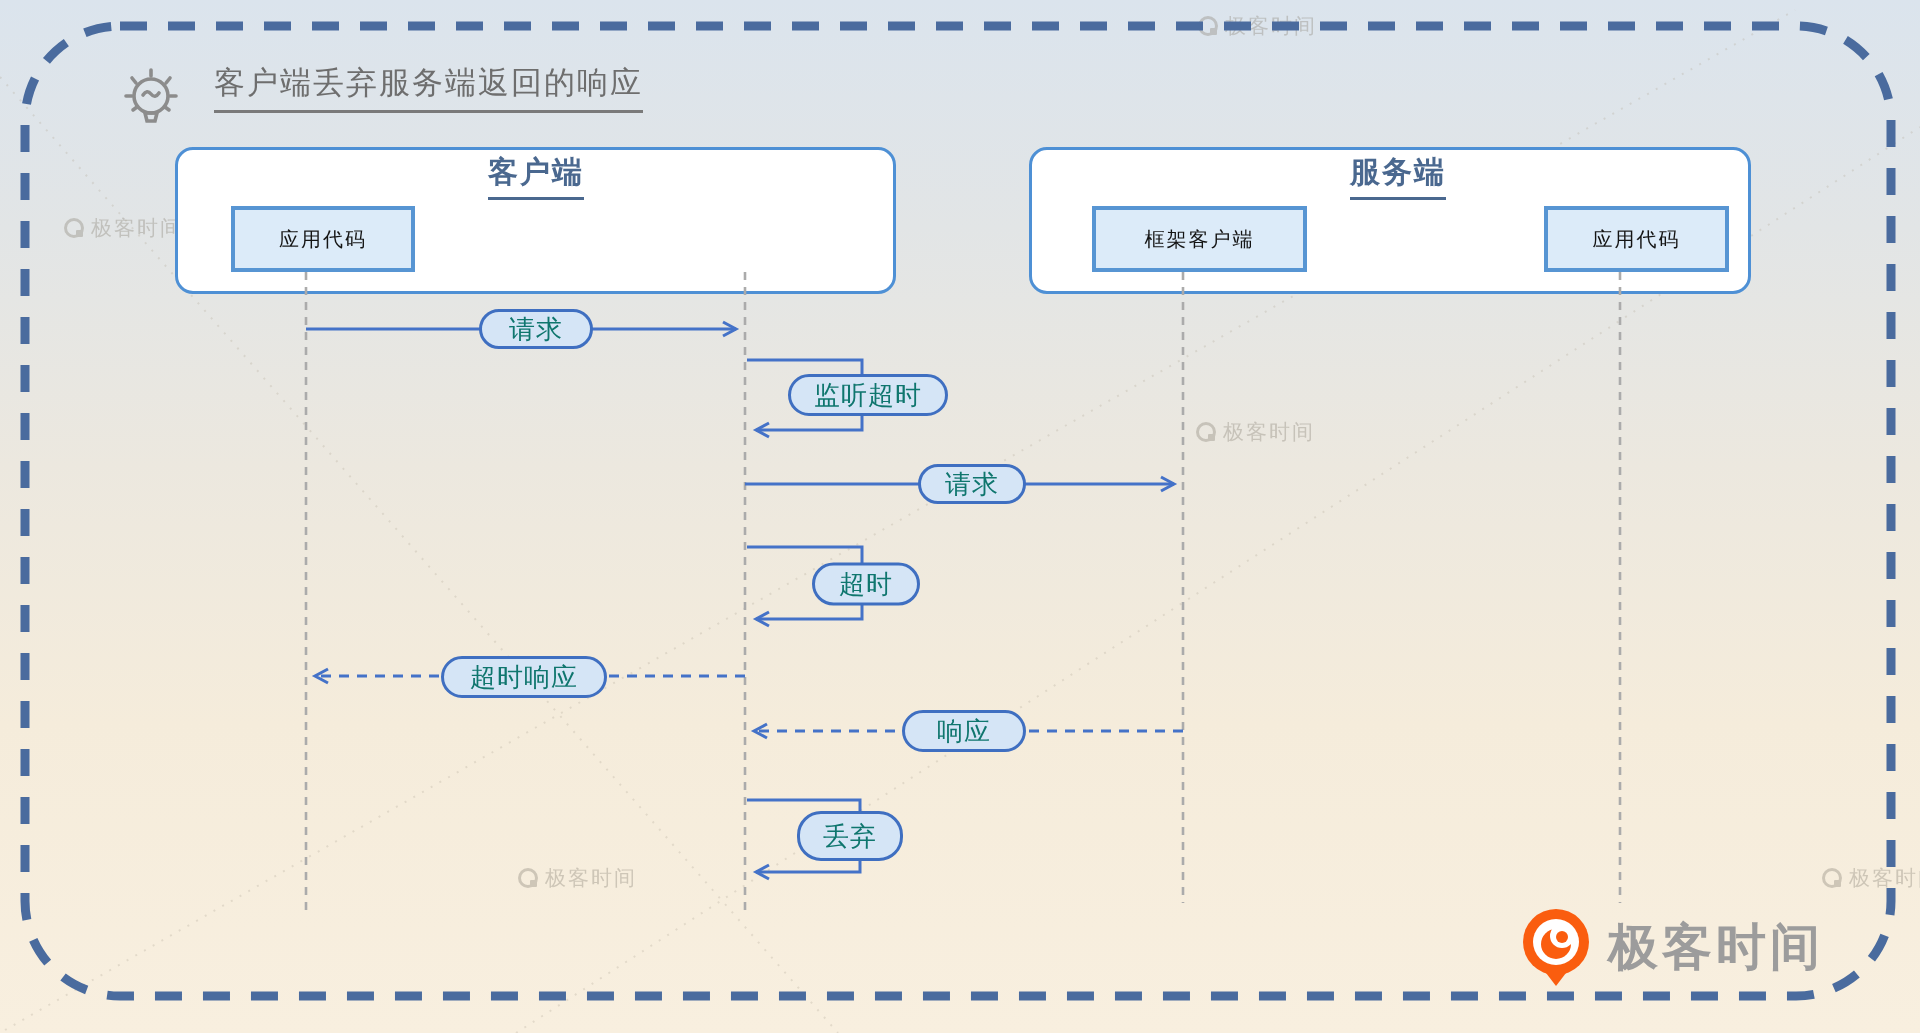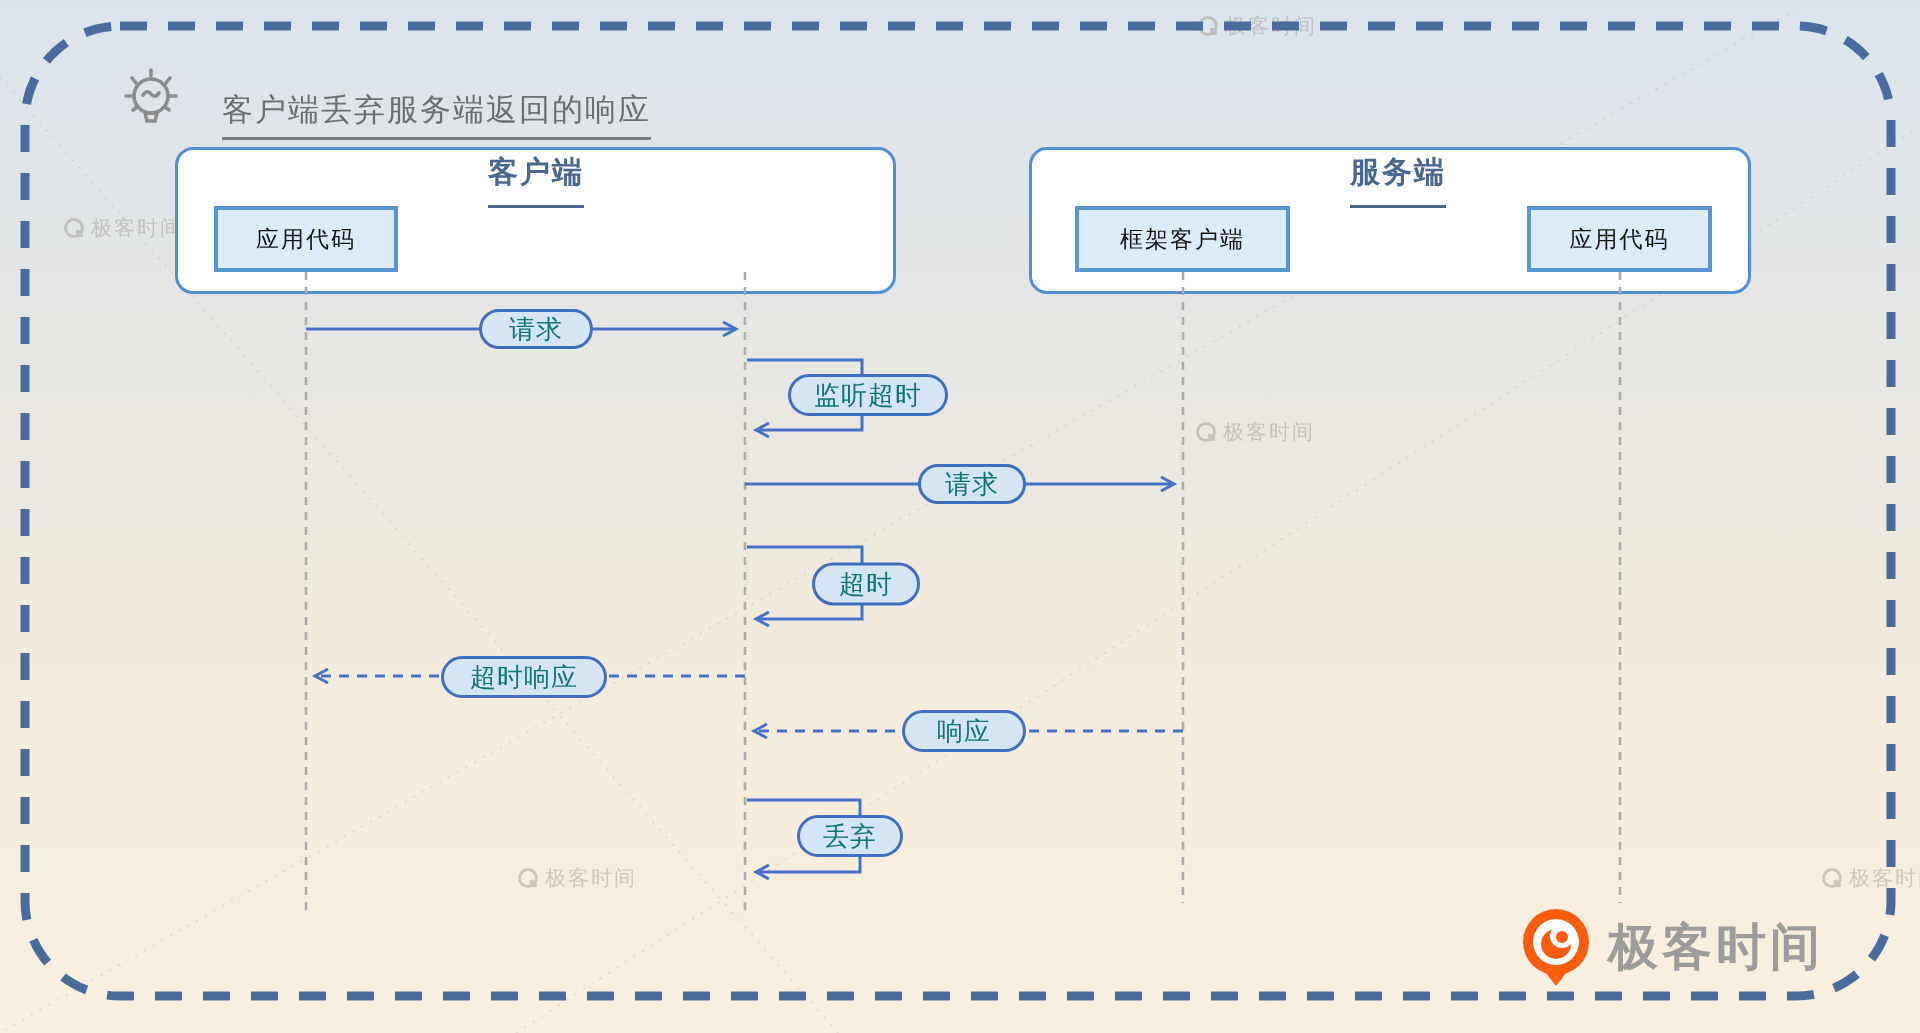--- a/index.html
+++ b/index.html
@@ -6,30 +6,30 @@
   body{font-family:"Liberation Sans","DejaVu Sans",sans-serif;}
   .canvas{position:relative;width:1920px;height:1033px;overflow:hidden;
     background:linear-gradient(180deg,#dbe4ed 0%,#e2e5e6 22%,#ece8df 45%,#f5ecdb 70%,#f8efdf 100%);}
   svg.layer{position:absolute;left:0;top:0;pointer-events:none;}
   .diag{z-index:0;}
   .lines{z-index:3;}
   .wm{position:absolute;display:flex;align-items:center;gap:7px;color:#8e887c;opacity:.38;
       font-size:21px;letter-spacing:2px;z-index:1;white-space:nowrap;}
   .wm .wm-q{width:20px;height:20px;border:3px solid #8e887c;border-radius:50%;box-sizing:border-box;position:relative;}
   .wm .wm-q::after{content:"";position:absolute;right:-2px;bottom:-2px;width:7px;height:7px;background:#8e887c;border-radius:1px;}
-  .title-wrap{position:absolute;left:112px;top:62px;display:flex;align-items:flex-end;gap:32px;z-index:5;}
+  .title-wrap{position:absolute;left:112px;top:62px;display:flex;align-items:flex-start;gap:24px;z-index:5;}
   .title-text{font-size:31px;color:#6e6e6e;font-weight:500;letter-spacing:2px;
       border-bottom:3px solid #7a7a7a;padding-bottom:6px;}
   .group{position:absolute;background:#ffffff;border:3px solid #4e90d5;border-radius:18px;z-index:2;box-sizing:border-box;}
   .group-header{position:absolute;transform:translateX(-50%);top:152px;z-index:2;
       font-size:30px;font-weight:bold;color:#4a688f;letter-spacing:2px;
-      border-bottom:3px solid #4a688f;padding-bottom:12px;}
+      border-bottom:3px solid #4a688f;padding-bottom:4px;}
   .inner-box{position:absolute;background:#dcebf9;border:4px solid #5795d3;box-sizing:border-box;
-      display:flex;align-items:center;justify-content:center;font-size:23px;color:#141414;
-      letter-spacing:2px;z-index:2;}
+      display:flex;align-items:center;justify-content:center;font-size:20px;color:#141414;
+      letter-spacing:2px;z-index:2;margin-left:17px;}
   .pill{position:absolute;transform:translate(-50%,-50%);background:#d5e5f6;border:3px solid #3f6fc1;
       border-radius:24px;display:flex;align-items:center;justify-content:center;
       font-size:26px;color:#0f766e;letter-spacing:1px;z-index:4;box-sizing:border-box;white-space:nowrap;}
   .logo{position:absolute;left:1520px;top:906px;display:flex;align-items:center;gap:16px;z-index:5;}
   .logo-text{font-size:50px;font-weight:600;color:#9c9c9c;letter-spacing:4px;}
 </style>
 </head>
 <body>
 
 <div class="canvas">
@@ -117,21 +117,21 @@
       <path d="M747,800 H860 V872 H756" marker-end="url(#arrow)"></path>
     </g>
   </svg>
 
   <div class="pill" style="left:536px;top:329px;width:114px;height:40px;">请求</div>
   <div class="pill" style="left:868px;top:395px;width:160px;height:42px;">监听超时</div>
   <div class="pill" style="left:972px;top:484px;width:108px;height:40px;">请求</div>
   <div class="pill" style="left:866px;top:584px;width:108px;height:43px;">超时</div>
   <div class="pill" style="left:524px;top:677px;width:166px;height:42px;">超时响应</div>
   <div class="pill" style="left:964px;top:731px;width:124px;height:42px;">响应</div>
-  <div class="pill" style="left:850px;top:836px;width:106px;height:42px;">丢弃</div>
+  <div class="pill" style="left:850px;top:836px;width:106px;height:50px;">丢弃</div>
 
   <div class="logo">
     <svg width="72" height="82" viewBox="0 0 72 82">
       <circle cx="36" cy="36" r="33" fill="#fa5d0f"></circle>
       <circle cx="36" cy="36" r="23" fill="#ffffff"></circle>
       <circle cx="36" cy="38" r="15" fill="#fa5d0f"></circle>
       <circle cx="42" cy="30" r="12" fill="#ffffff"></circle>
       <circle cx="42" cy="31" r="6" fill="#fa5d0f"></circle>
       <path d="M26,67 L46,67 L36,80 Z" fill="#fa5d0f"></path>
     </svg>

